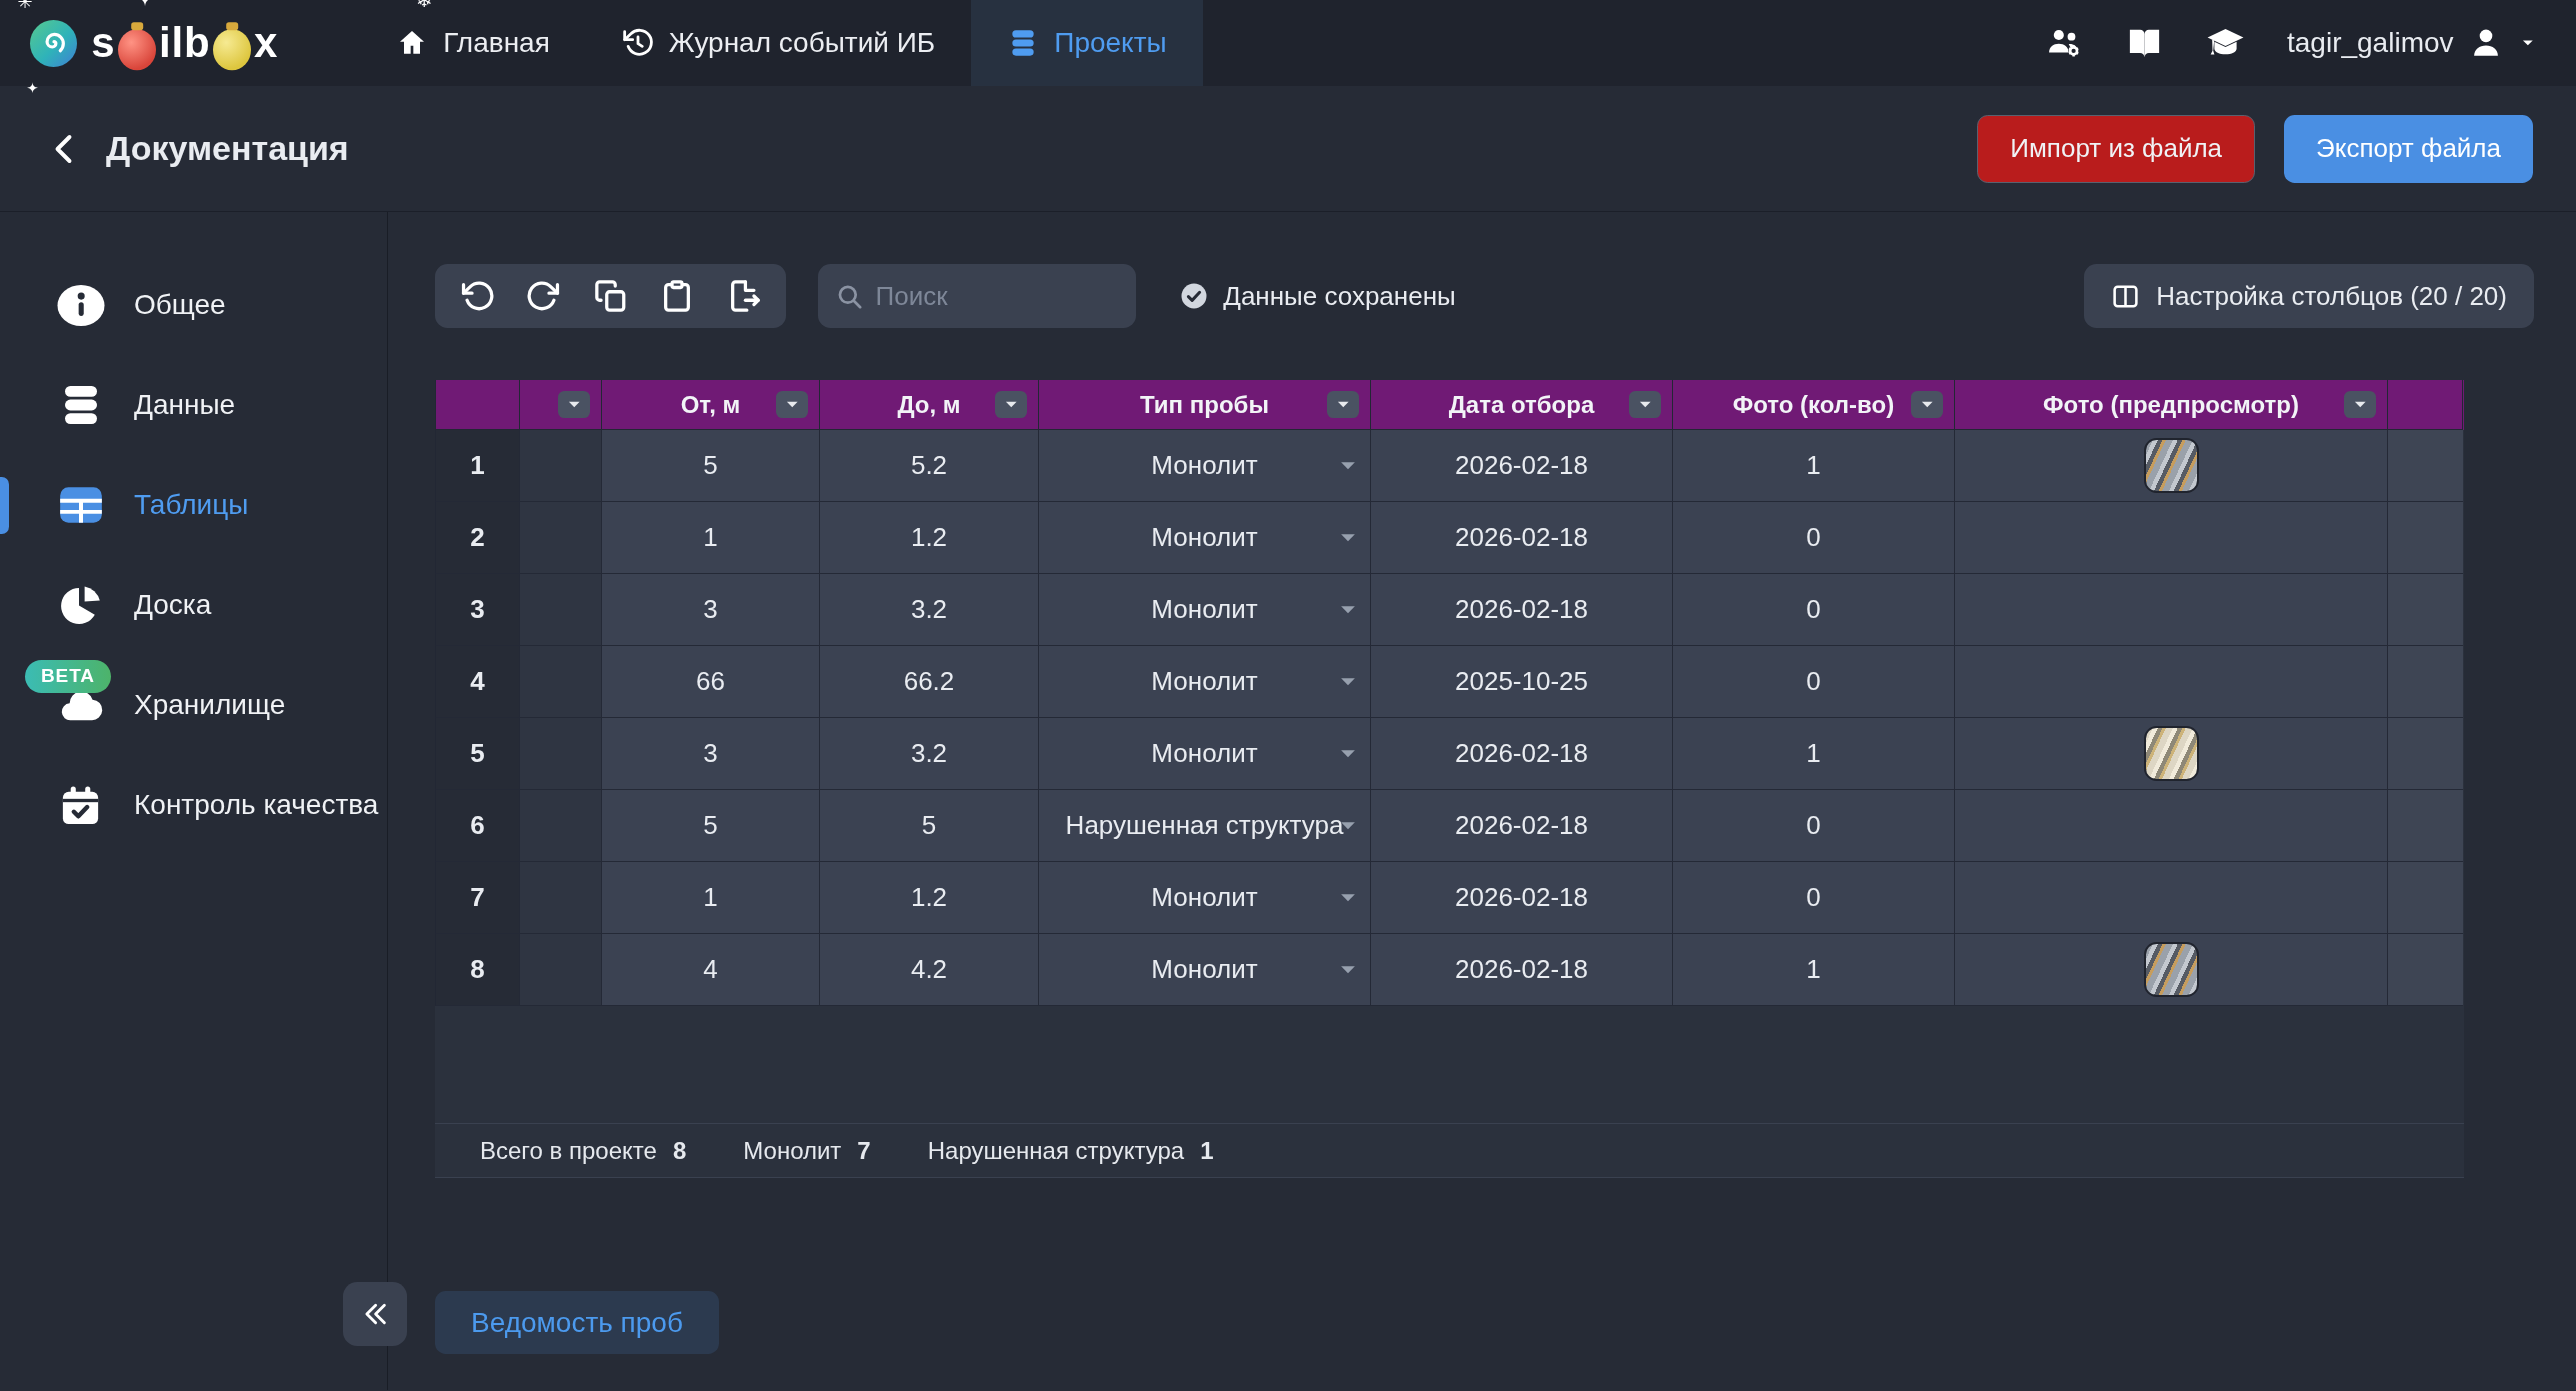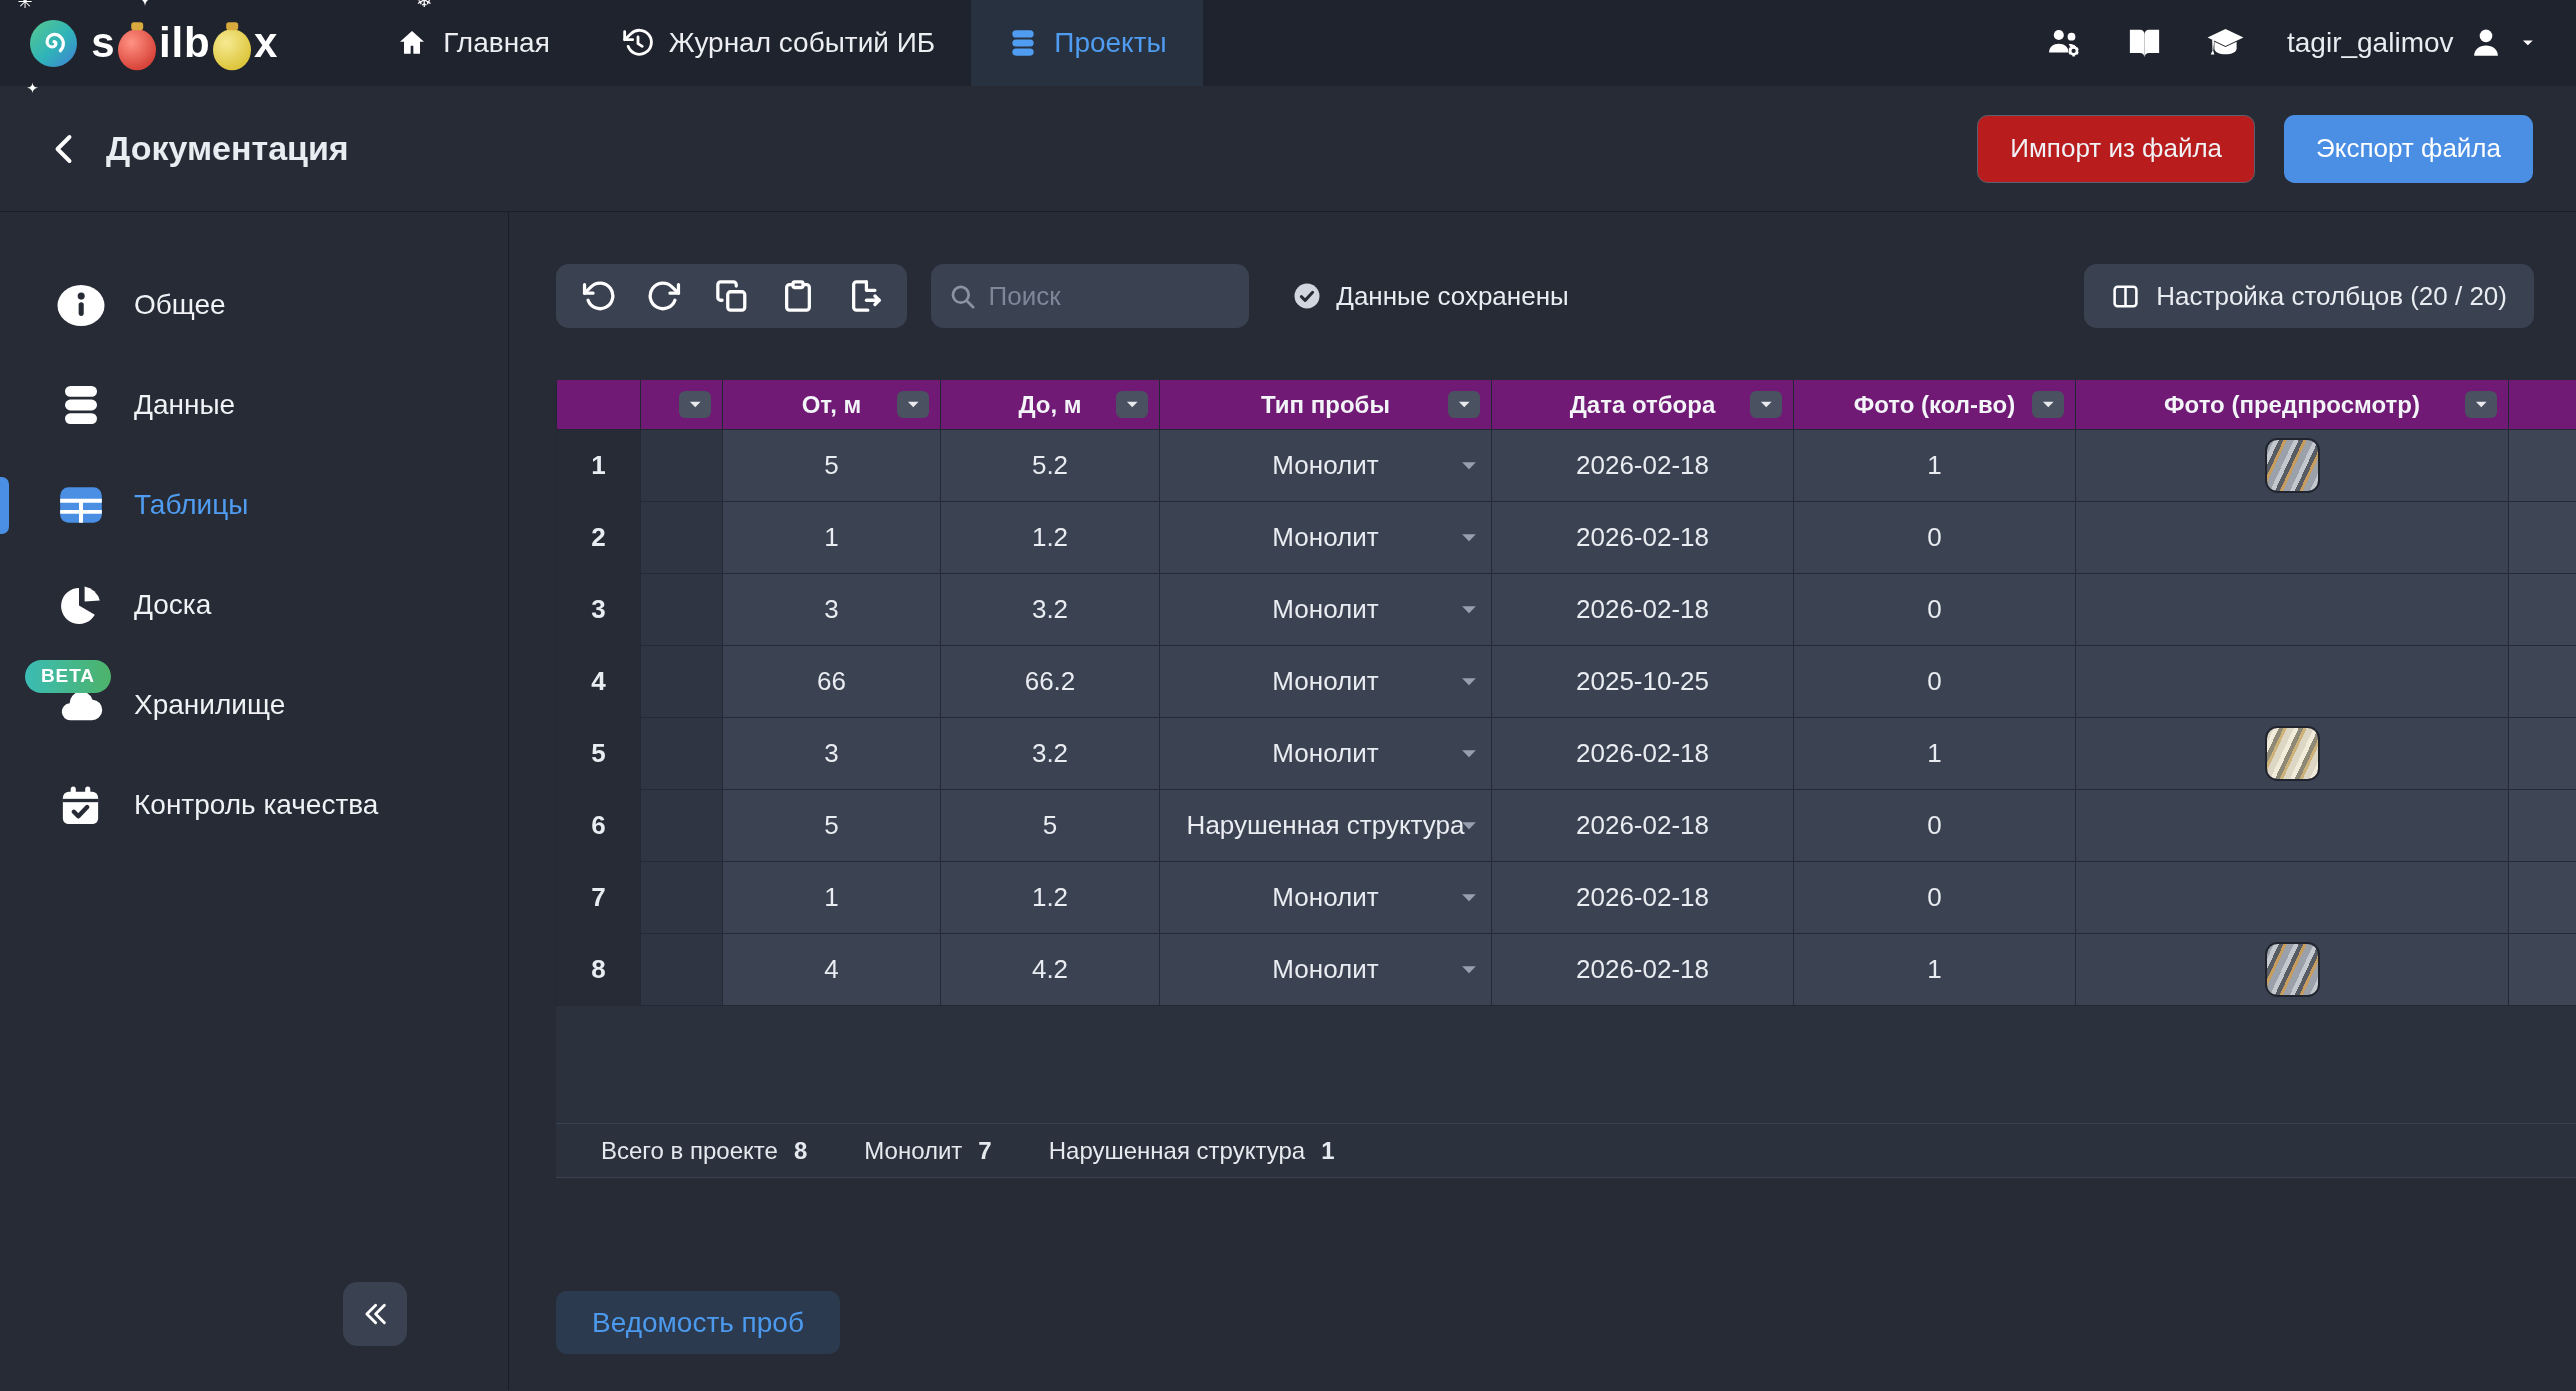--- a/index.html
+++ b/index.html
@@ -39,40 +39,40 @@
   .back-btn { margin-left:47px; cursor:pointer; }
   .page-title { font-size:34px; font-weight:bold; margin-left:23px; }
   .header-actions { margin-left:auto; margin-right:43px; display:flex; gap:29px; }
   .btn { height:68px; border-radius:10.7px; display:flex; align-items:center; justify-content:center;
     font-size:26px; padding:0 32px; cursor:pointer; }
   .btn.secondary { background:#b91c1c; border:1.8px solid #59616f; color:#f0f2f5; }
   .btn.primary { background:#4a8fe3; color:#fff; }
 
   
   .body-row { display:flex; height:1178px; }
-  .sidebar { width:509px; border-right:1.8px solid #191d26; position:relative; padding-top:43px; flex:none; }
+  .sidebar { width:388px; border-right:1.8px solid #191d26; position:relative; padding-top:43px; flex:none; }
   .side-item { height:100px; display:flex; align-items:center; padding-left:50px; position:relative; cursor:pointer; }
   .side-item .icon { width:61px; display:flex; justify-content:center; }
   .side-item .label { margin-left:23px; font-size:28px; color:#f0f2f5; }
   .side-item.active .label { color:#4f9cf0; }
   .active-bar { position:absolute; left:0; top:21.5px; width:9px; height:57px; background:#4a8fe3; border-radius:0 7.2px 7.2px 0; }
   .beta { position:absolute; left:25px; top:5.4px; padding:4.5px 16px 6.3px; border-radius:894px;
     background:linear-gradient(90deg,#3bbcb4,#4db36a); font-size:19px; font-weight:bold; color:#fff;
     letter-spacing:0.9px; z-index:2; }
   .collapse-btn { position:absolute; left:343px; top:1070px; width:64px; height:64px; border-radius:14.3px;
     background:#3a4150; display:flex; align-items:center; justify-content:center; cursor:pointer; }
 
   .main { flex:1; position:relative; }
 
   
   .toolbar { position:absolute; top:52px; left:47px; right:42px; height:64px; display:flex; align-items:center; }
   .tool-panel { width:351px; height:64px; background:#3a4150; border-radius:12.5px;
     display:flex; align-items:center; justify-content:space-between; padding:0 25px; }
   .tool-btn { cursor:pointer; display:flex; }
-  .search-box { margin-left:24px; width:318px; height:64px; background:#3a4150; border-radius:12.5px;
+  .search-box { margin-left:32px; width:318px; height:64px; background:#3a4150; border-radius:12.5px;
     display:flex; align-items:center; padding:0 18px; gap:12.5px; }
   .search-box input { background:transparent; border:none; outline:none; color:#e9ecf1; font-size:26px;
     width:100%; font-family:inherit; }
   ::placeholder { color:#7e8798; opacity:1; }
   .saved { margin-left:43px; display:flex; align-items:center; gap:14.3px; font-size:26px; }
   .columns-btn { margin-left:auto; height:64px; background:#3a4150; border-radius:12.5px;
     display:flex; align-items:center; gap:16px; padding:0 27px; font-size:26px; cursor:pointer; }
 
   
   .table-wrap { position:absolute; top:168px; left:47px; width:2029px; height:798px;

